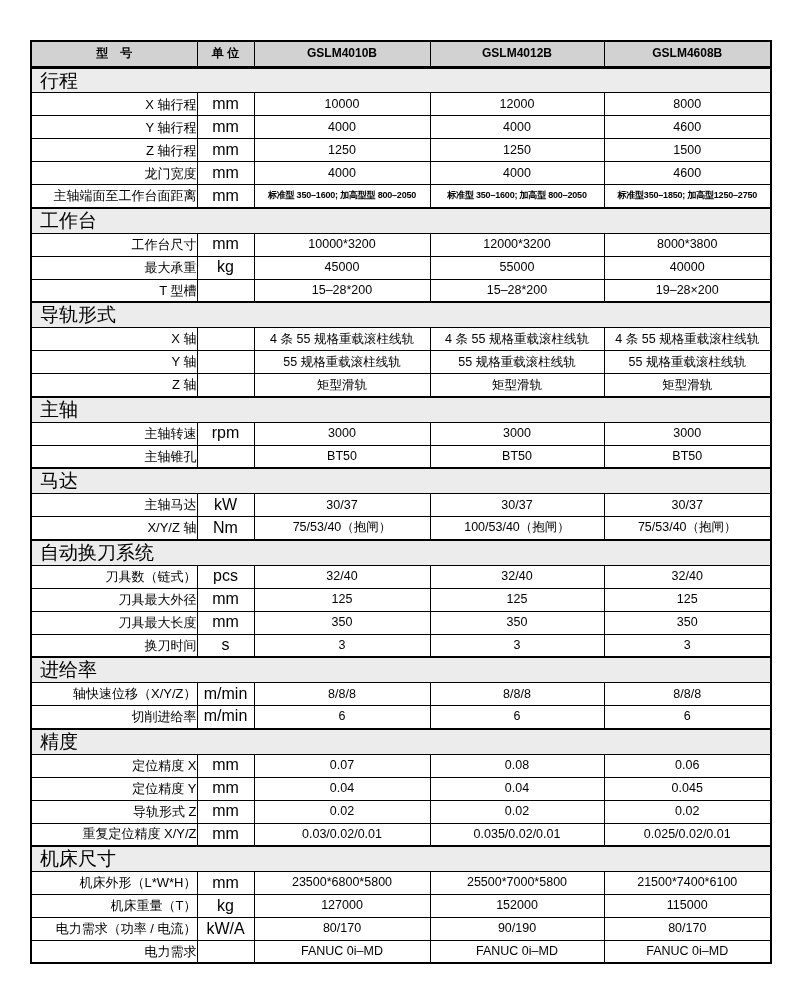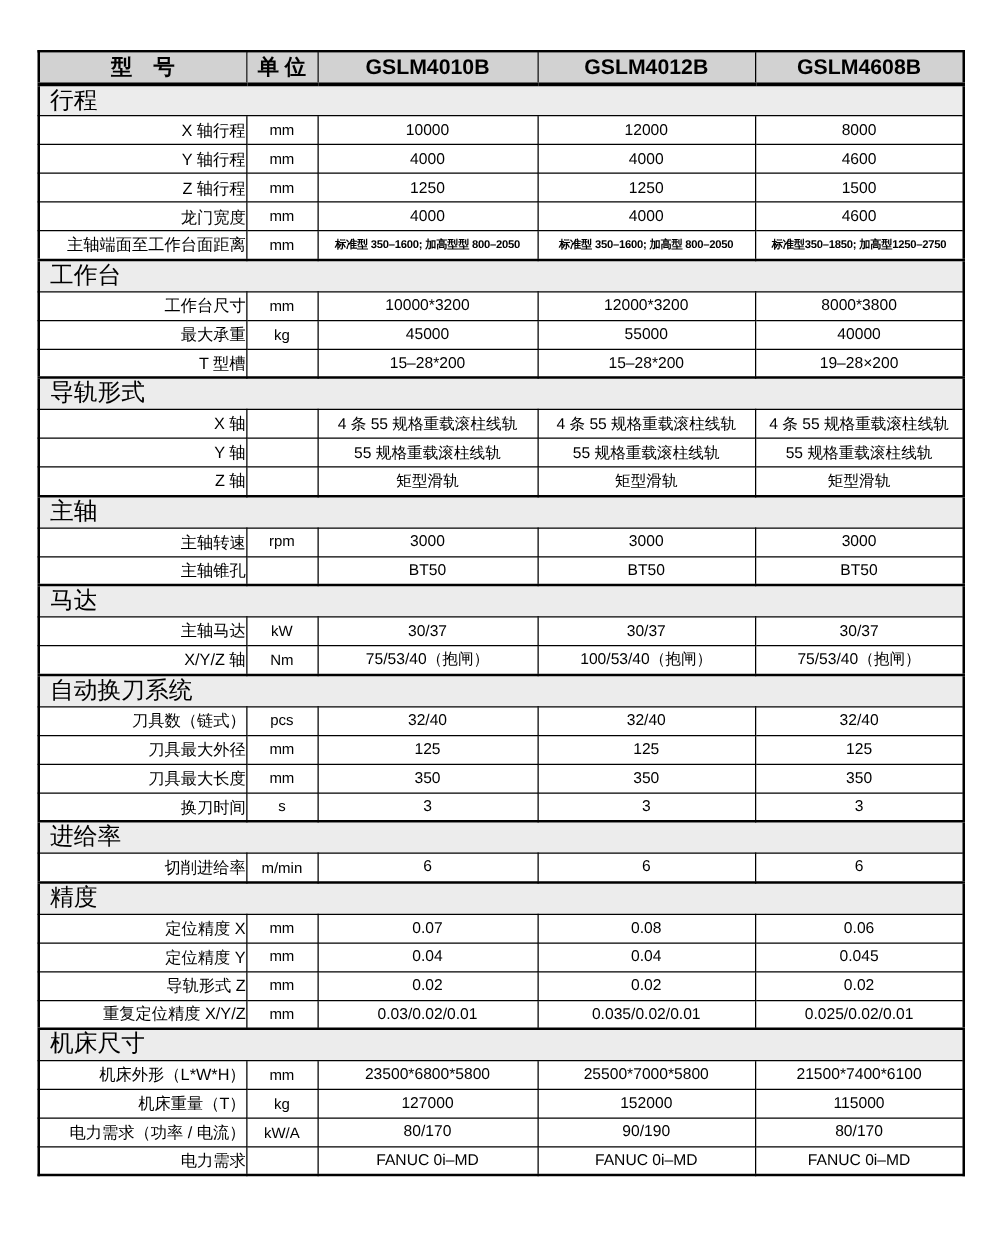--- a/index.html
+++ b/index.html
@@ -29,32 +29,32 @@
   col.c-m3{width:167px;}
   th,td{
     border:1px solid var(--border);
     text-align:center;vertical-align:middle;
     line-height:1.05;
     overflow:hidden;white-space:nowrap;
   }
   thead th{
     background:var(--header-bg);
     height:26px;
-    font-size:17px;font-weight:bold;
+    font-size:12px;font-weight:bold;
     border-bottom:3px solid var(--border);
   }
   tr.row-section td{
     background:var(--section-bg);
     text-align:left;padding:2px 0 2px 8px;
     height:20px;font-size:19px;font-weight:normal;
     border-top:2px solid var(--border);
   }
   tr.row-data td{height:23px;font-size:12.5px;}
   tr.row-data td.cell-label{text-align:right;padding-left:8px;font-size:13px;}
-  tr.row-data td.cell-unit{font-size:12px;margin-top:16px;}
+  tr.row-data td.cell-unit{font-size:16px;margin-top:16px;}
   tr.row-data td.cell-small{font-size:9px;letter-spacing:-0.2px;padding:0 1px;font-weight:bold;}
 </style>
 </head>
 <body>
 
 <div class="page">
   <table class="spec">
     <colgroup>
       <col class="c-label">
         <col class="c-unit">
@@ -220,20 +220,27 @@
           <td class="cell-label">换刀时间</td>
           <td class="cell-unit">s</td>
           <td class="cell-value">3</td>
           <td class="cell-value">3</td>
           <td class="cell-value">3</td>
         </tr>
         <tr class="row-section">
           <td colspan="5">进给率</td>
         </tr>
         <tr class="row-data">
+          <td class="cell-label">轴快速位移（X/Y/Z）</td>
+          <td class="cell-unit">m/min</td>
+          <td class="cell-value">8/8/8</td>
+          <td class="cell-value">8/8/8</td>
+          <td class="cell-value">8/8/8</td>
+        </tr>
+        <tr class="row-data">
           <td class="cell-label">切削进给率</td>
           <td class="cell-unit">m/min</td>
           <td class="cell-value">6</td>
           <td class="cell-value">6</td>
           <td class="cell-value">6</td>
         </tr>
         <tr class="row-section">
           <td colspan="5">精度</td>
         </tr>
         <tr class="row-data">

